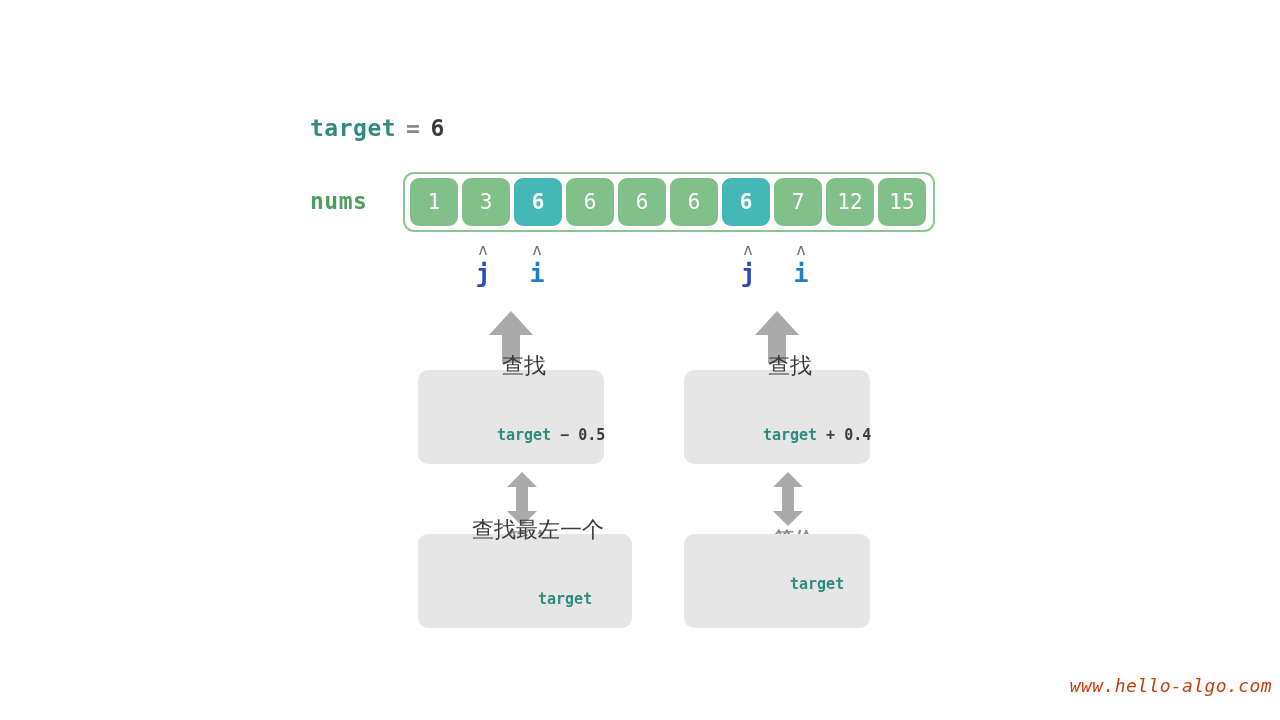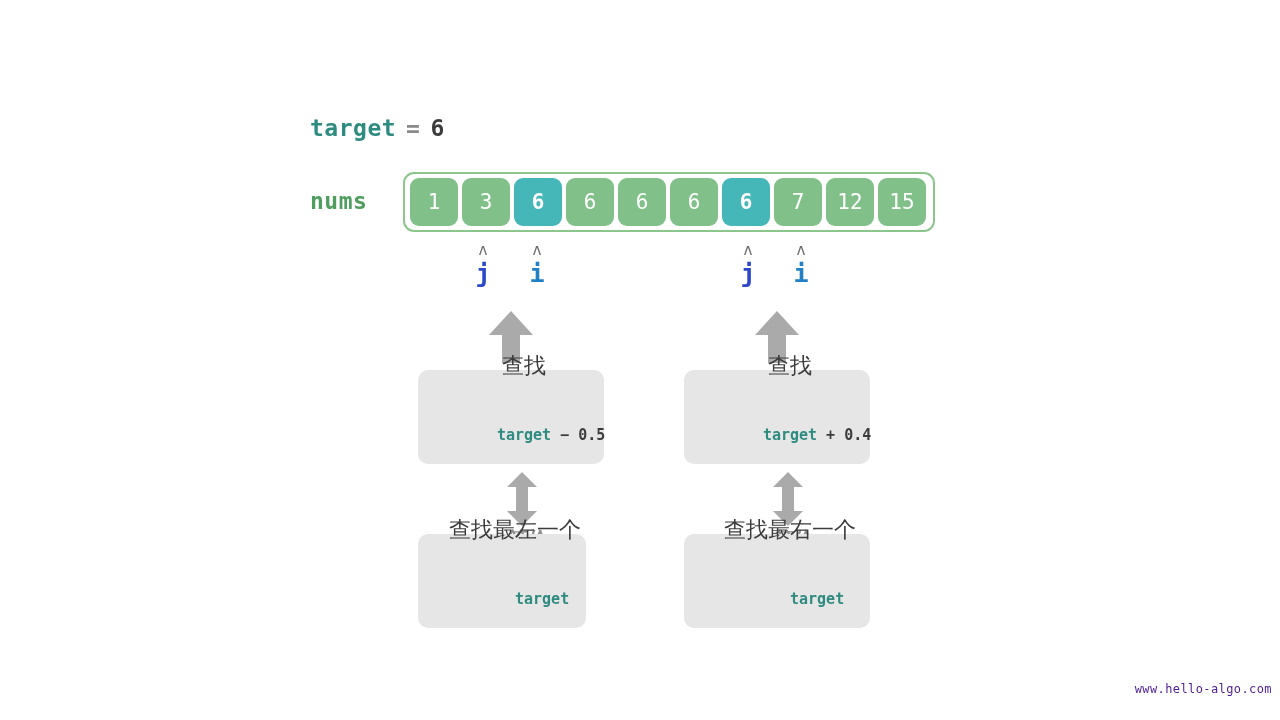--- a/index.html
+++ b/index.html
@@ -164,23 +164,24 @@
     margin-left: 12px;
     white-space: nowrap;
   }
 
   
   .watermark {
     position: absolute;
     right: 28px;
     bottom: 24px;
     font-family: "DejaVu Sans Mono", "Liberation Mono", monospace;
-    font-size: 12px;
-    color: #4c1d95;
+    font-size: 18px;
+    color: #c2410c;
     letter-spacing: 0.4px;
+    font-style: italic;
   }
 </style>
 </head>
 <body>
 
 <div class="stage">
 
   <div class="target-line">
     <span class="kw-target">target</span>
     <span class="op-eq">=</span>
@@ -252,29 +253,28 @@
     <span class="eq-label">等价</span>
   </div>
 
   <div class="eq-wrap" style="left:742px; top:472px;">
     <svg class="dbl" width="30" height="54" viewBox="0 0 30 54">
       <polygon points="15,0 30,15 21,15 21,39 30,39 15,54 0,39 9,39 9,15 0,15" fill="#aaaaaa"></polygon>
     </svg>
     <span class="eq-label">等价</span>
   </div>
 
-  <div class="info-box" style="left:398px; top:534px; width:168px; height:94px;">
+  <div class="info-box" style="left:398px; top:534px; width:214px; height:94px;">
     <div class="line1">查找最左一个</div>
     <div class="line2">
       <span class="kw">target</span>
     </div>
   </div>
 
   <div class="info-box" style="left:664px; top:534px; width:186px; height:94px;">
-    <div class="line1">查找最右一个</div>
     <div class="line2">
       <span class="kw">target</span>
     </div>
   </div>
 
   <div class="watermark">www.hello-algo.com</div>
 
 </div>
 
 </body></html>

